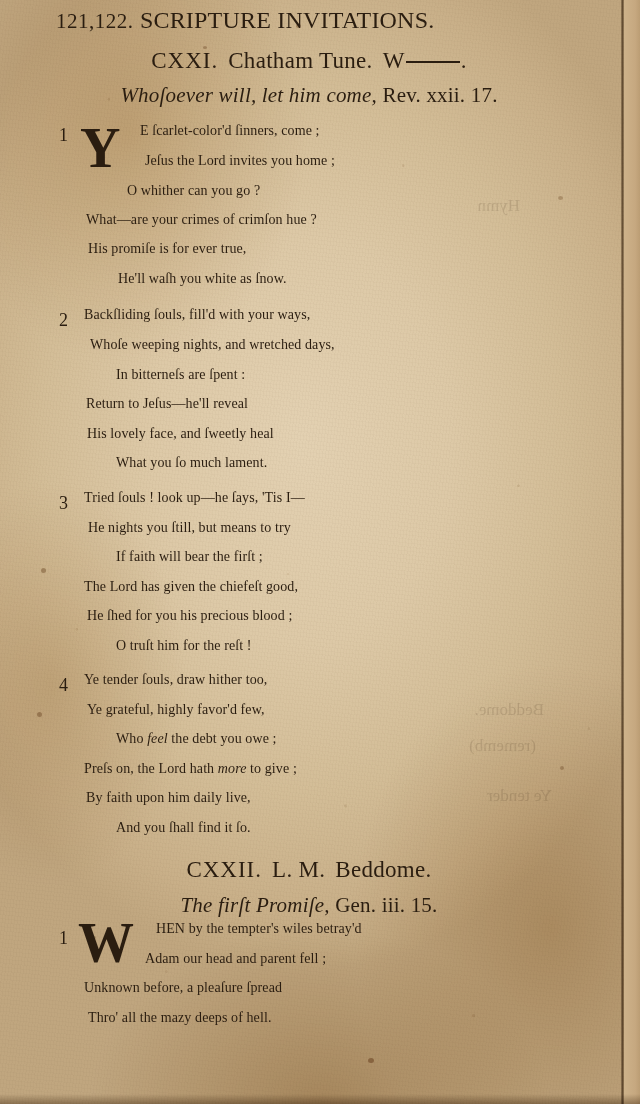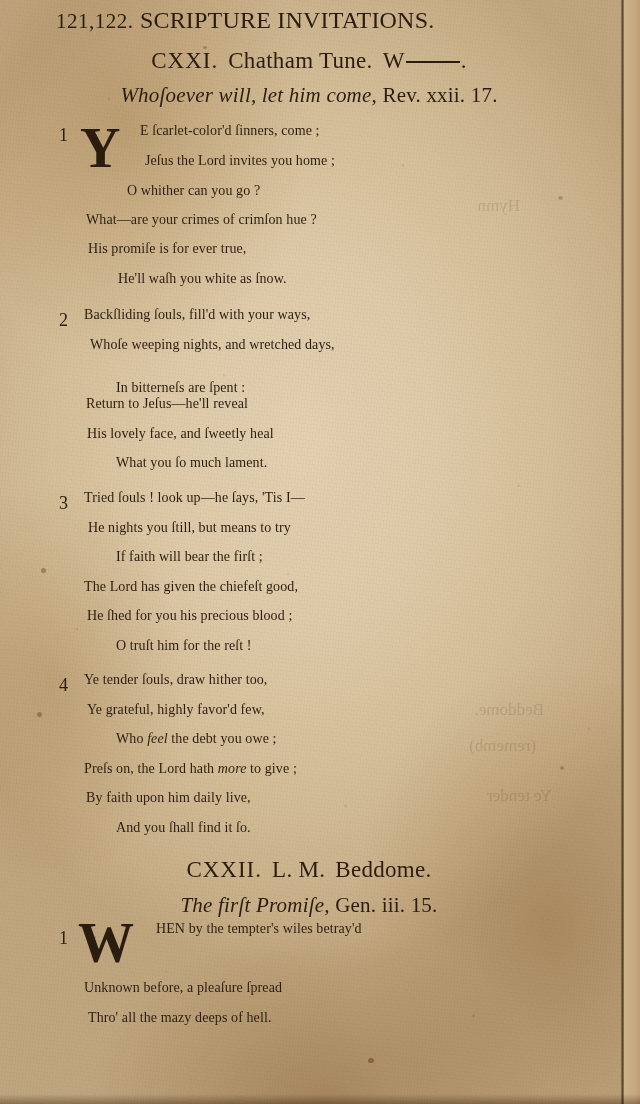--- a/index.html
+++ b/index.html
@@ -258,21 +258,21 @@
     <div class="line vline" style="left:140px; top:124px;">E ſcarlet-color'd ſinners,  come ;</div>
     <div class="line vline" style="left:145px; top:154px;">Jeſus the Lord invites you home ;</div>
     <div class="line vline" style="left:118px; top:184px;margin-left:9px;">O whither can you go ?</div>
     <div class="line vline" style="left:86px; top:213px;">What—are your crimes of crimſon hue ?</div>
     <div class="line vline" style="left:88px; top:242px;">His promiſe is for ever true,</div>
     <div class="line vline" style="left:118px; top:272px;">He'll waſh you white as ſnow.</div>
 
     <div class="line verse-num" style="left:42px; top:311px;">2</div>
     <div class="line vline" style="left:84px; top:308px;">Backſliding ſouls, fill'd with your ways,</div>
     <div class="line vline" style="left:90px; top:338px;">Whoſe weeping nights, and wretched days,</div>
-    <div class="line vline" style="left:116px; top:381px;">In bitterneſs are ſpent :</div>
+    <div class="line vline" style="left:116px; top:368px;">In bitterneſs are ſpent :</div>
     <div class="line vline" style="left:86px; top:397px;">Return to Jeſus—he'll reveal</div>
     <div class="line vline" style="left:87px; top:427px;">His lovely face,  and ſweetly heal</div>
     <div class="line vline" style="left:116px; top:456px;">What you ſo much lament.</div>
 
     <div class="line verse-num" style="left:42px; top:494px;">3</div>
     <div class="line vline" style="left:84px; top:491px;">Tried ſouls ! look up—he ſays, 'Tis I—</div>
     <div class="line vline" style="left:88px; top:521px;">He nights you ſtill,  but means to try</div>
     <div class="line vline" style="left:116px; top:550px;">If faith will bear the firſt ;</div>
     <div class="line vline" style="left:84px; top:580px;">The Lord has given the chiefeſt good,</div>
     <div class="line vline" style="left:87px; top:609px;">He ſhed for you his precious blood ;</div>
@@ -291,20 +291,21 @@
     </div>
 
     <div class="line scripture" style="top:895px;">
       <span>The firſt Promiſe,</span>
       <span class="roman">Gen. iii. 15.</span>
     </div>
 
     <div class="line verse-num" style="left:42px; top:929px;">1</div>
     <div class="dropcap" style="left:78px; top:915px;">W</div>
     <div class="line vline" style="left:156px; top:922px;">HEN by the tempter's wiles betray'd</div>
+    <div class="line vline" style="left:145px; top:952px;">Adam our head and parent fell ;</div>
     <div class="line vline" style="left:88px; top:1011px;">Thro' all the mazy deeps of hell.</div>
     <div class="line vline" style="left:84px; top:981px;">Unknown before,  a pleaſure ſpread</div>
 
   </div>
 
   <div class="page-edge-dark"></div>
   <div class="page-edge-light"></div>
   <div class="bottom-shade"></div>
 
 </div>

